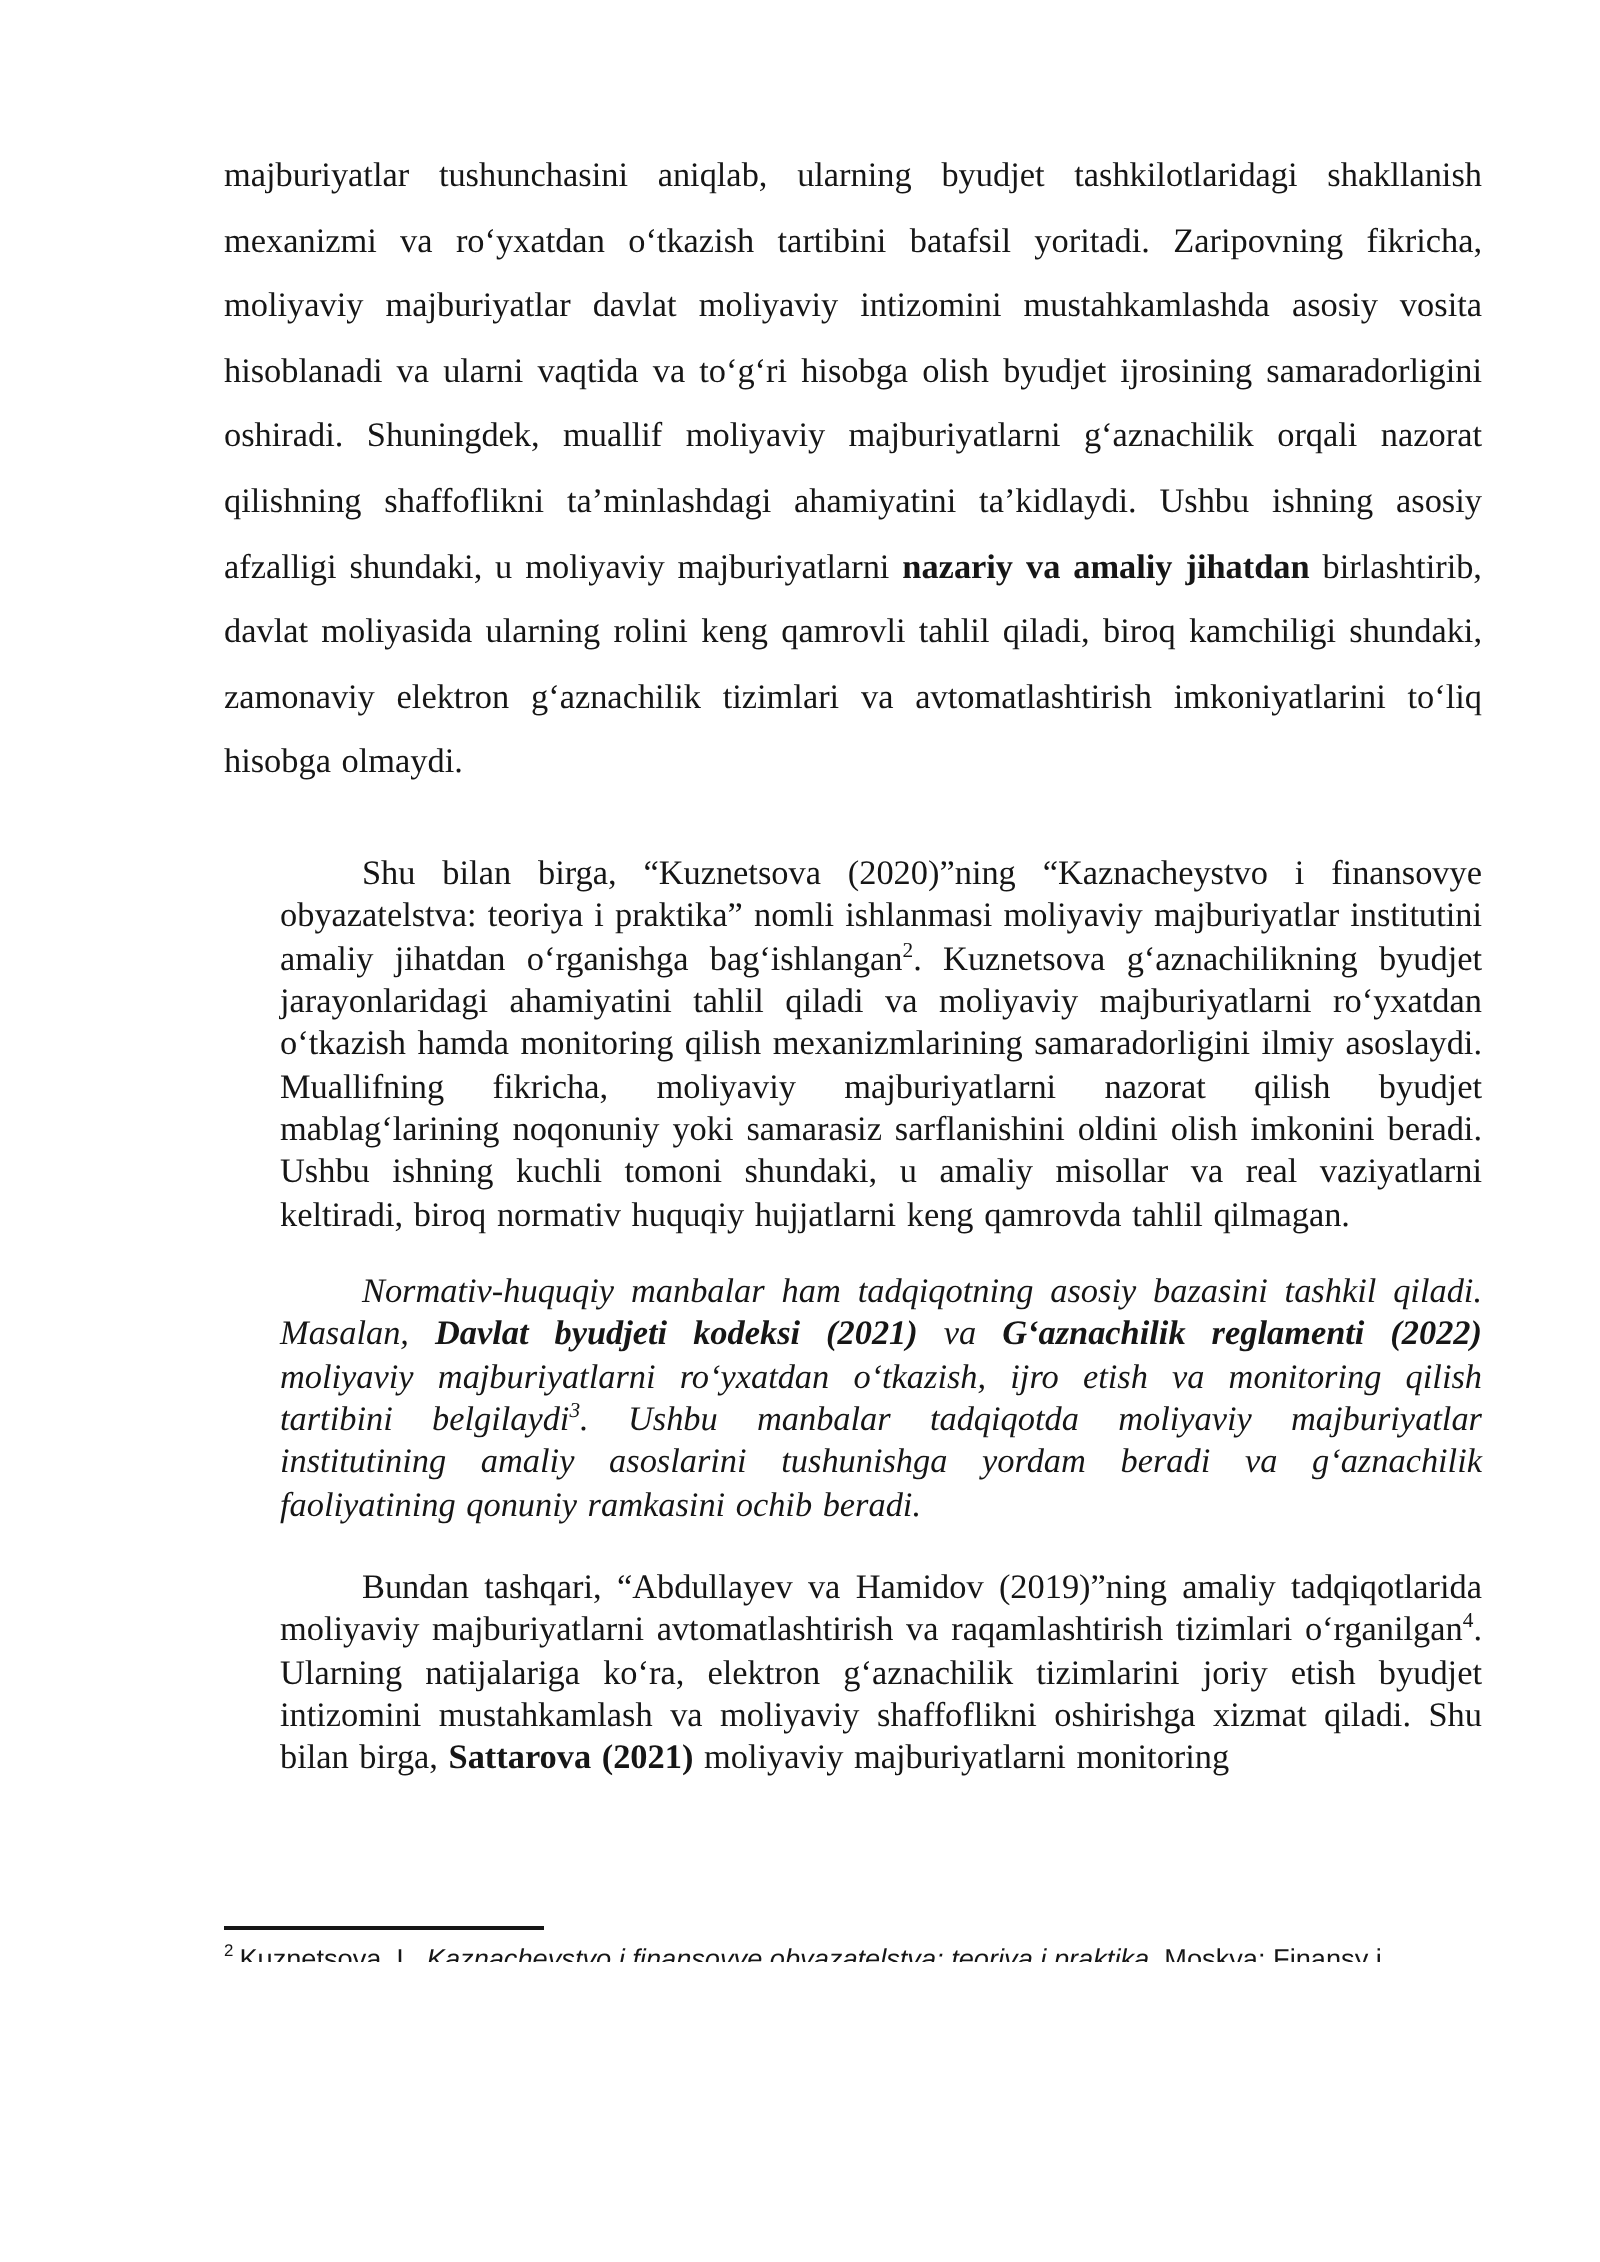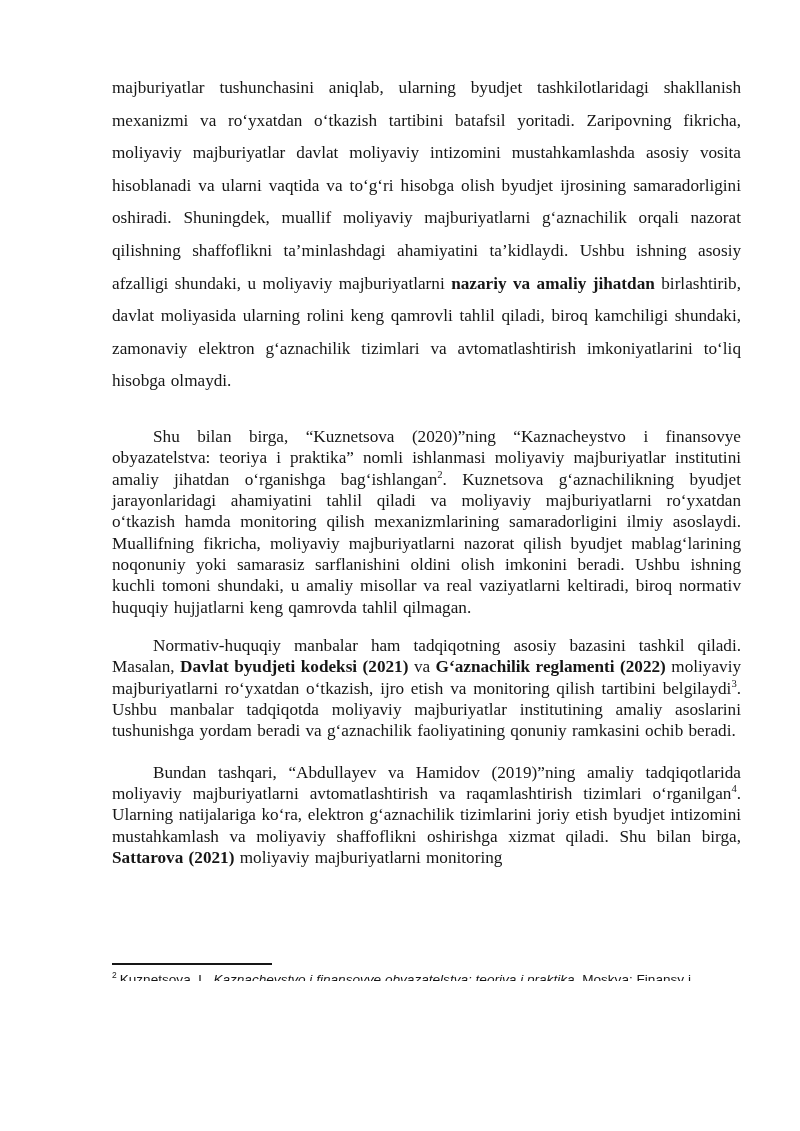--- a/index.html
+++ b/index.html
@@ -20,24 +20,24 @@
     top: 72px;
     width: 629px;
     text-align: justify;
   }
   p.para {
     margin: 0;
     font-size: 17.2px;
     word-spacing: 1px;
   }
   p.para.loose { line-height: 32.6px; margin-bottom: 28px; }
-  p.para.tight { line-height: 21.35px; }
+  p.para.tight { line-height: 21.35px; margin-left: 28px; }
   p.para.indent { text-indent: 41px; }
   .body-text p:nth-child(2) { margin-bottom: 17px; }
-  .body-text p:nth-child(3) { margin-bottom: 20px; }
+  .body-text p:nth-child(3) { margin-bottom: 20px; font-style: italic; }
   .b { font-weight: bold; }
   .i { font-style: italic; }
   sup.sup {
     vertical-align: super;
     font-size: 0.62em;
     line-height: 0;
   }
   .footnote-section {
     position: absolute;
     left: 112px;

